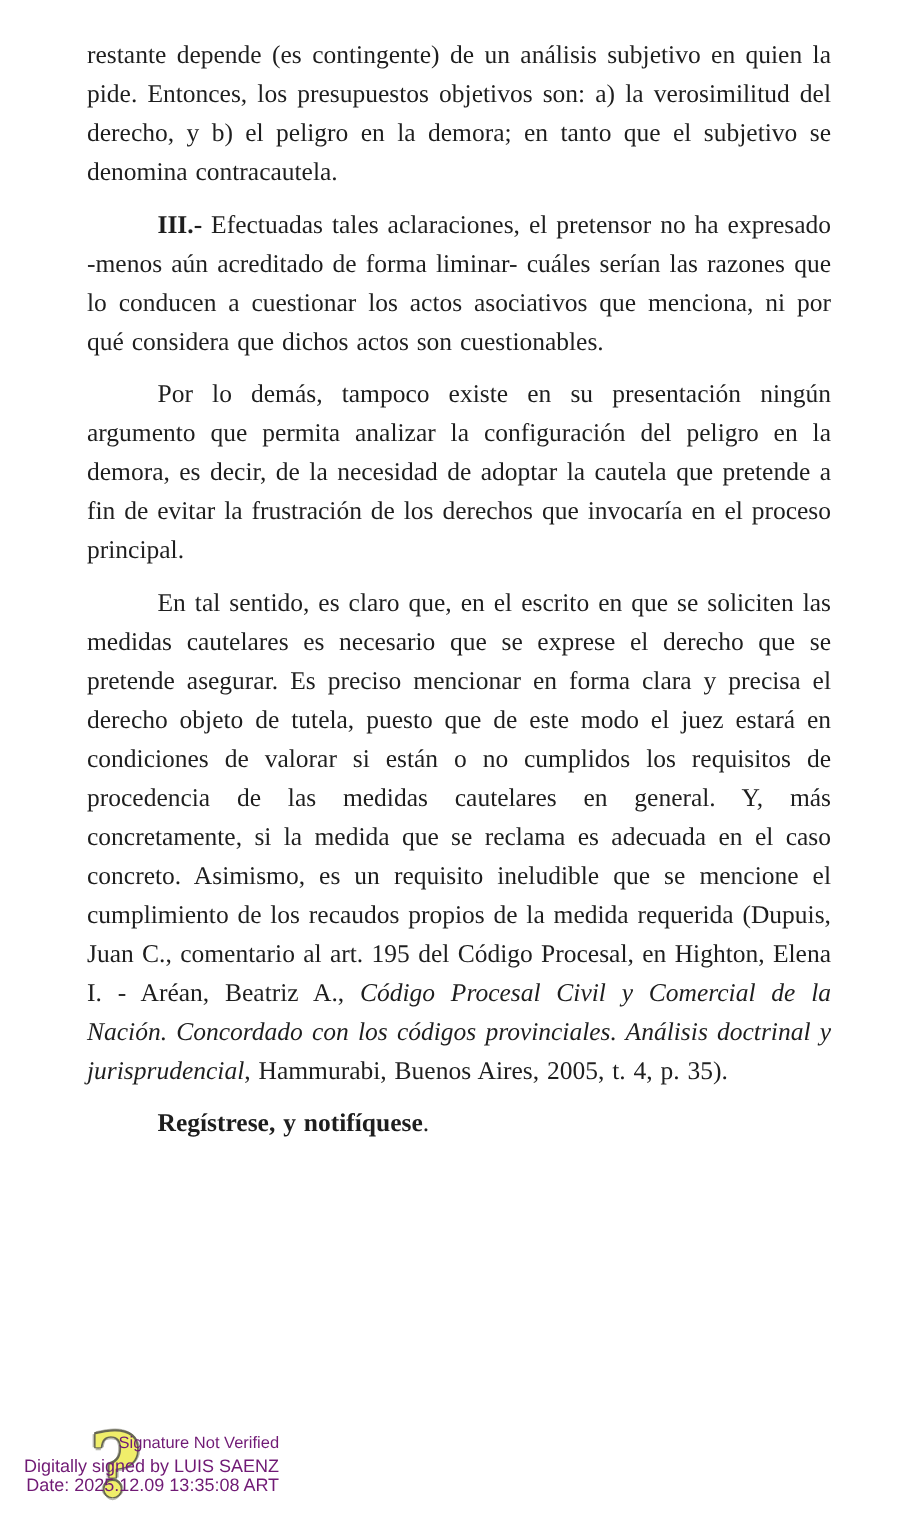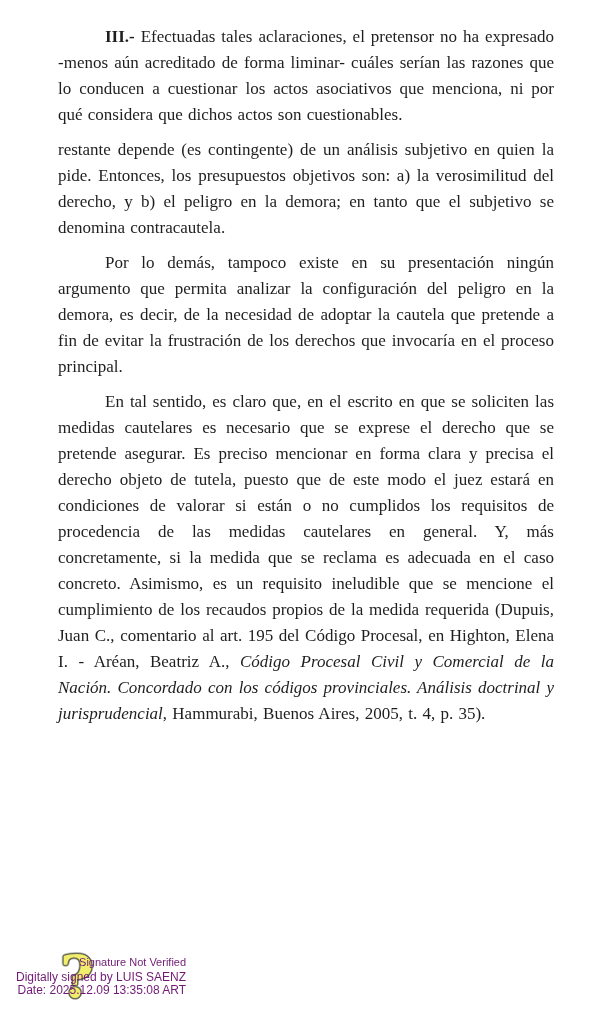--- a/index.html
+++ b/index.html
@@ -76,24 +76,25 @@
       -1px 1px 0 #676753, 1px 1px 0 #676753;
     user-select: none;
   }
 </style>
 </head>
 <body>
 
 <div class="page">
 
   <div class="content">
+      <p class="para"><span class="run-normal">restante depende (es contingente) de un análisis subjetivo en quien la pide. Entonces, los presupuestos objetivos son: a) la verosimilitud del derecho, y b) el peligro en la demora; en tanto que el subjetivo se denomina contracautela.</span></p>
       <p class="para indent"><span class="run-bold">III.-</span><span class="run-normal"> Efectuadas tales aclaraciones, el pretensor no ha expresado -menos aún acreditado de forma liminar- cuáles serían las razones que lo conducen a cuestionar los actos asociativos que menciona, ni por qué considera que dichos actos son cuestionables.</span></p>
-      <p class="para"><span class="run-normal">restante depende (es contingente) de un análisis subjetivo en quien la pide. Entonces, los presupuestos objetivos son: a) la verosimilitud del derecho, y b) el peligro en la demora; en tanto que el subjetivo se denomina contracautela.</span></p>
       <p class="para indent"><span class="run-normal">Por lo demás, tampoco existe en su presentación ningún argumento que permita analizar la configuración del peligro en la demora, es decir, de la necesidad de adoptar la cautela que pretende a fin de evitar la frustración de los derechos que invocaría en el proceso principal.</span></p>
       <p class="para indent"><span class="run-normal">En tal sentido, es claro que, en el escrito en que se soliciten las medidas cautelares es necesario que se exprese el derecho que se pretende asegurar. Es preciso mencionar en forma clara y precisa el derecho objeto de tutela, puesto que de este modo el juez estará en condiciones de valorar si están o no cumplidos los requisitos de procedencia de las medidas cautelares en general. Y, más concretamente, si la medida que se reclama es adecuada en el caso concreto. Asimismo, es un requisito ineludible que se mencione el cumplimiento de los recaudos propios de la medida requerida (Dupuis, Juan C., comentario al art. 195 del Código Procesal, en Highton, Elena I. - Aréan, Beatriz A., </span><span class="run-italic">Código Procesal Civil y Comercial de la Nación. Concordado con los códigos provinciales. Análisis doctrinal y jurisprudencial</span><span class="run-normal">, Hammurabi, Buenos Aires, 2005, t. 4, p. 35).</span></p>
+      <p class="para indent"><span class="run-bold">Regístrese, y notifíquese</span><span class="run-normal">.</span></p>
     </div>
 
   <span class="sig-badge">?</span>
 
   <div class="sig-block">
     <div class="sig-status">Signature Not Verified</div>
     <div class="sig-signer">Digitally signed by LUIS SAENZ</div>
     <div class="sig-date">Date: 2025.12.09 13:35:08 ART</div>
   </div>
 

